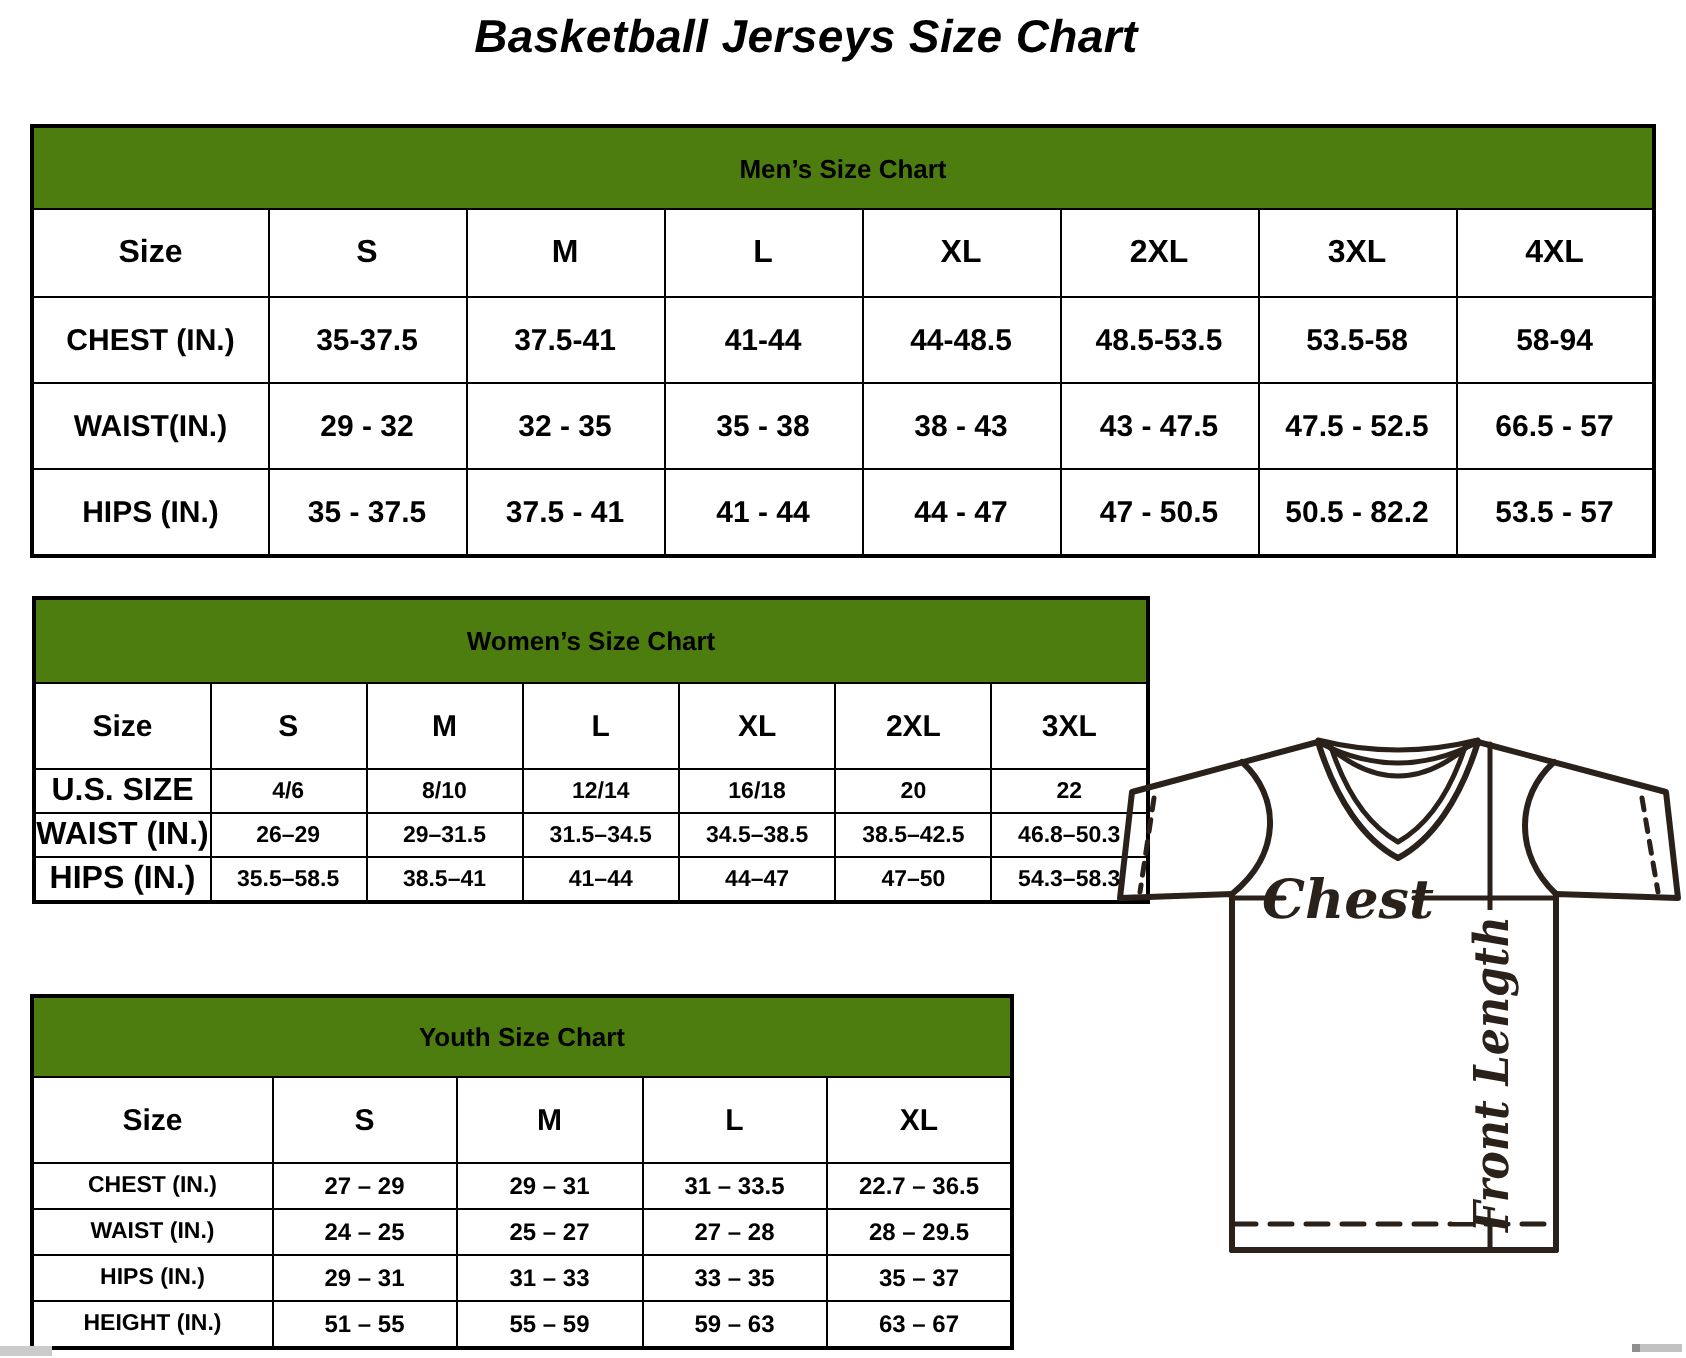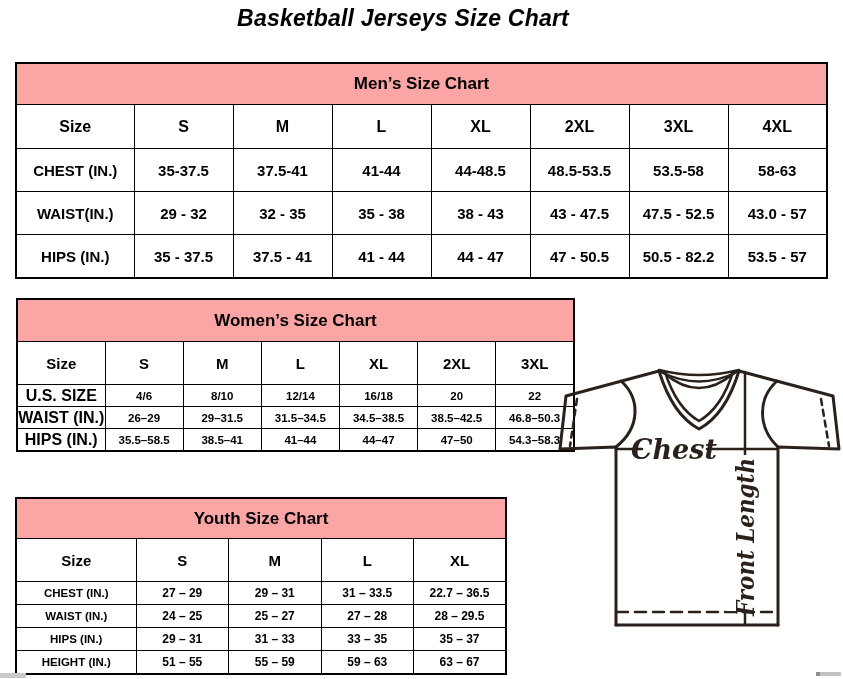--- a/index.html
+++ b/index.html
@@ -11,21 +11,21 @@
     position:absolute; top:5px; left:0; width:806px; margin:0;
     text-align:center; font-size:23px; font-weight:bold; letter-spacing:0.2px;font-style:italic;
   }
   table.size-table {
     position:absolute; border-collapse:collapse; table-layout:fixed;
     font-weight:bold; border:2px solid #000; background:#fff;
   }
   .size-table th, .size-table td {
     border:1px solid #000; text-align:center; vertical-align:middle; padding:0;
   }
-  .size-table tr.band th { background:#fca5a5; font-size:17px; }
+  .size-table tr.band th { background:#4d7c0f; font-size:13px; }
 
   
   #men-table { left:15px; top:62px; width:813px; }
   #men-table tr.band th { height:40px; }
   #men-table tr.cols th { height:43px; font-size:16px; }
   #men-table tr.data td { height:42px; font-size:15px; }
 
   
   #women-table { left:16px; top:298px; width:559px; }
   #women-table tr.band th { height:41px; }
@@ -77,31 +77,31 @@
     <th>4XL</th>
   </tr>
   <tr class="data">
     <td class="rowlabel">CHEST (IN.)</td>
     <td>35-37.5</td>
     <td>37.5-41</td>
     <td>41-44</td>
     <td>44-48.5</td>
     <td>48.5-53.5</td>
     <td>53.5-58</td>
-    <td>58-63</td>
+    <td>58-94</td>
   </tr>
   <tr class="data">
     <td class="rowlabel">WAIST(IN.)</td>
     <td>29 - 32</td>
     <td>32 - 35</td>
     <td>35 - 38</td>
     <td>38 - 43</td>
     <td>43 - 47.5</td>
     <td>47.5 - 52.5</td>
-    <td>43.0 - 57</td>
+    <td>66.5 - 57</td>
   </tr>
   <tr class="data">
     <td class="rowlabel">HIPS (IN.)</td>
     <td>35 - 37.5</td>
     <td>37.5 - 41</td>
     <td>41 - 44</td>
     <td>44 - 47</td>
     <td>47 - 50.5</td>
     <td>50.5 - 82.2</td>
     <td>53.5 - 57</td>

